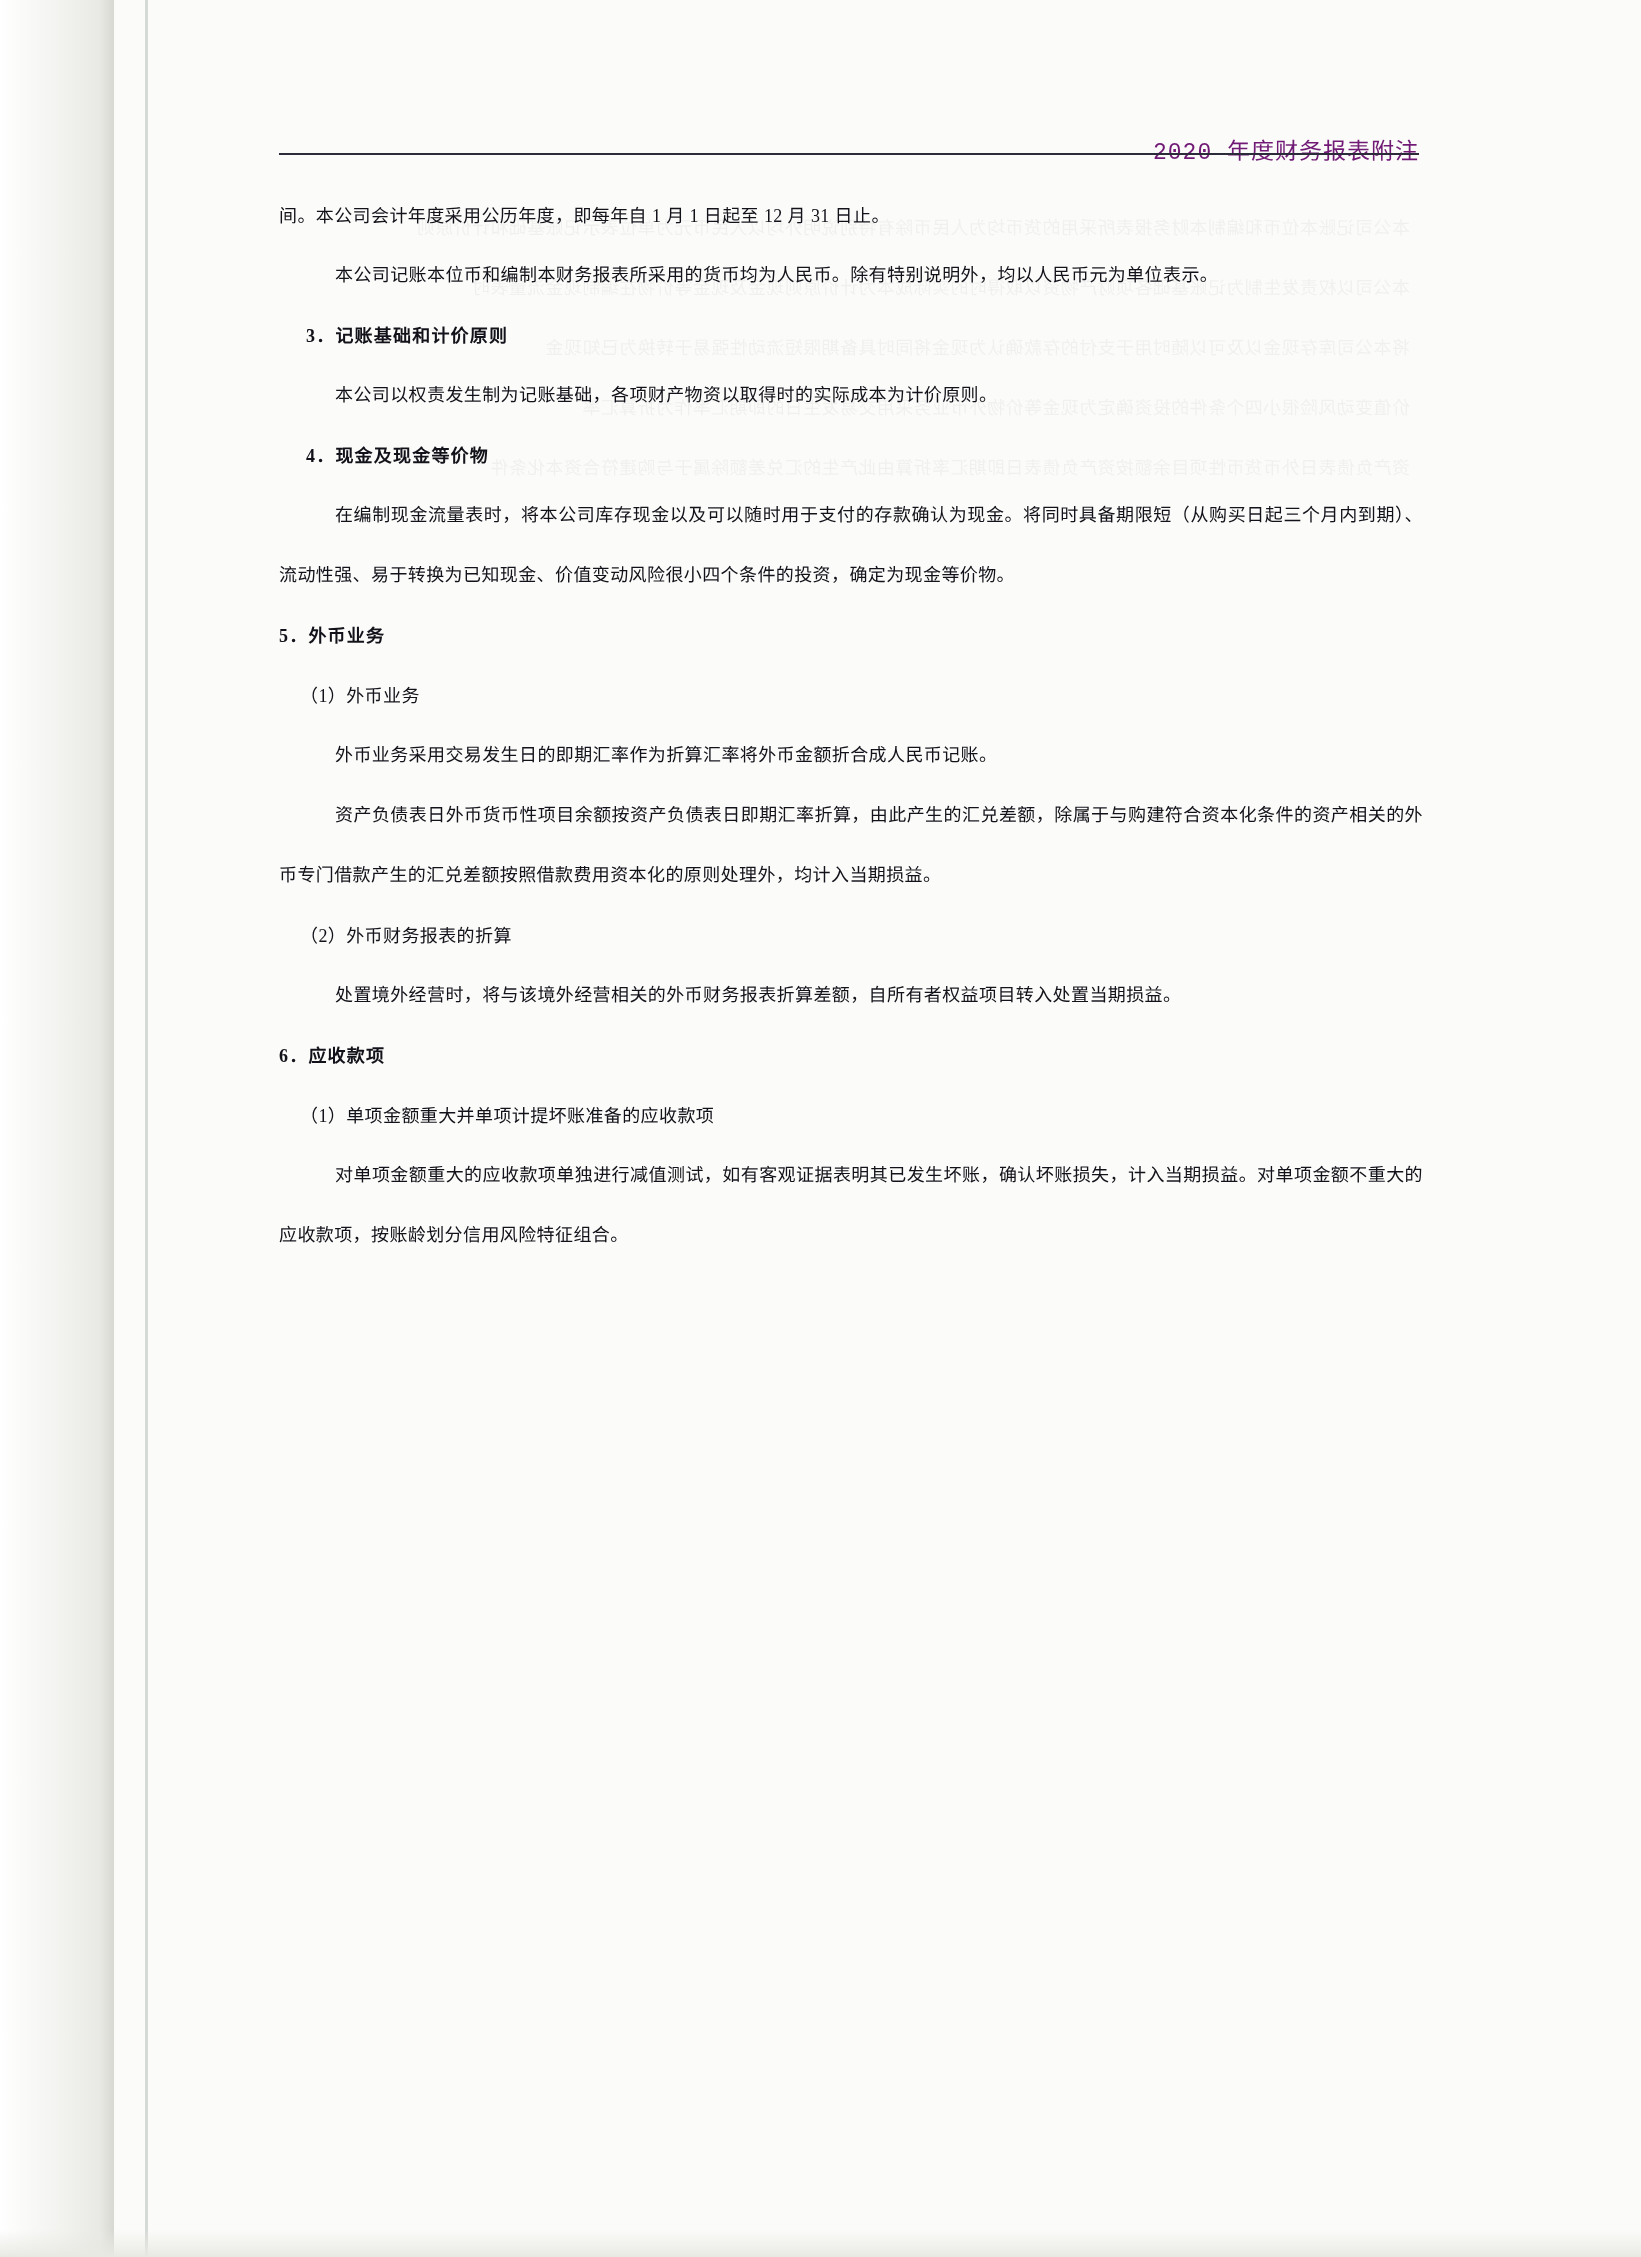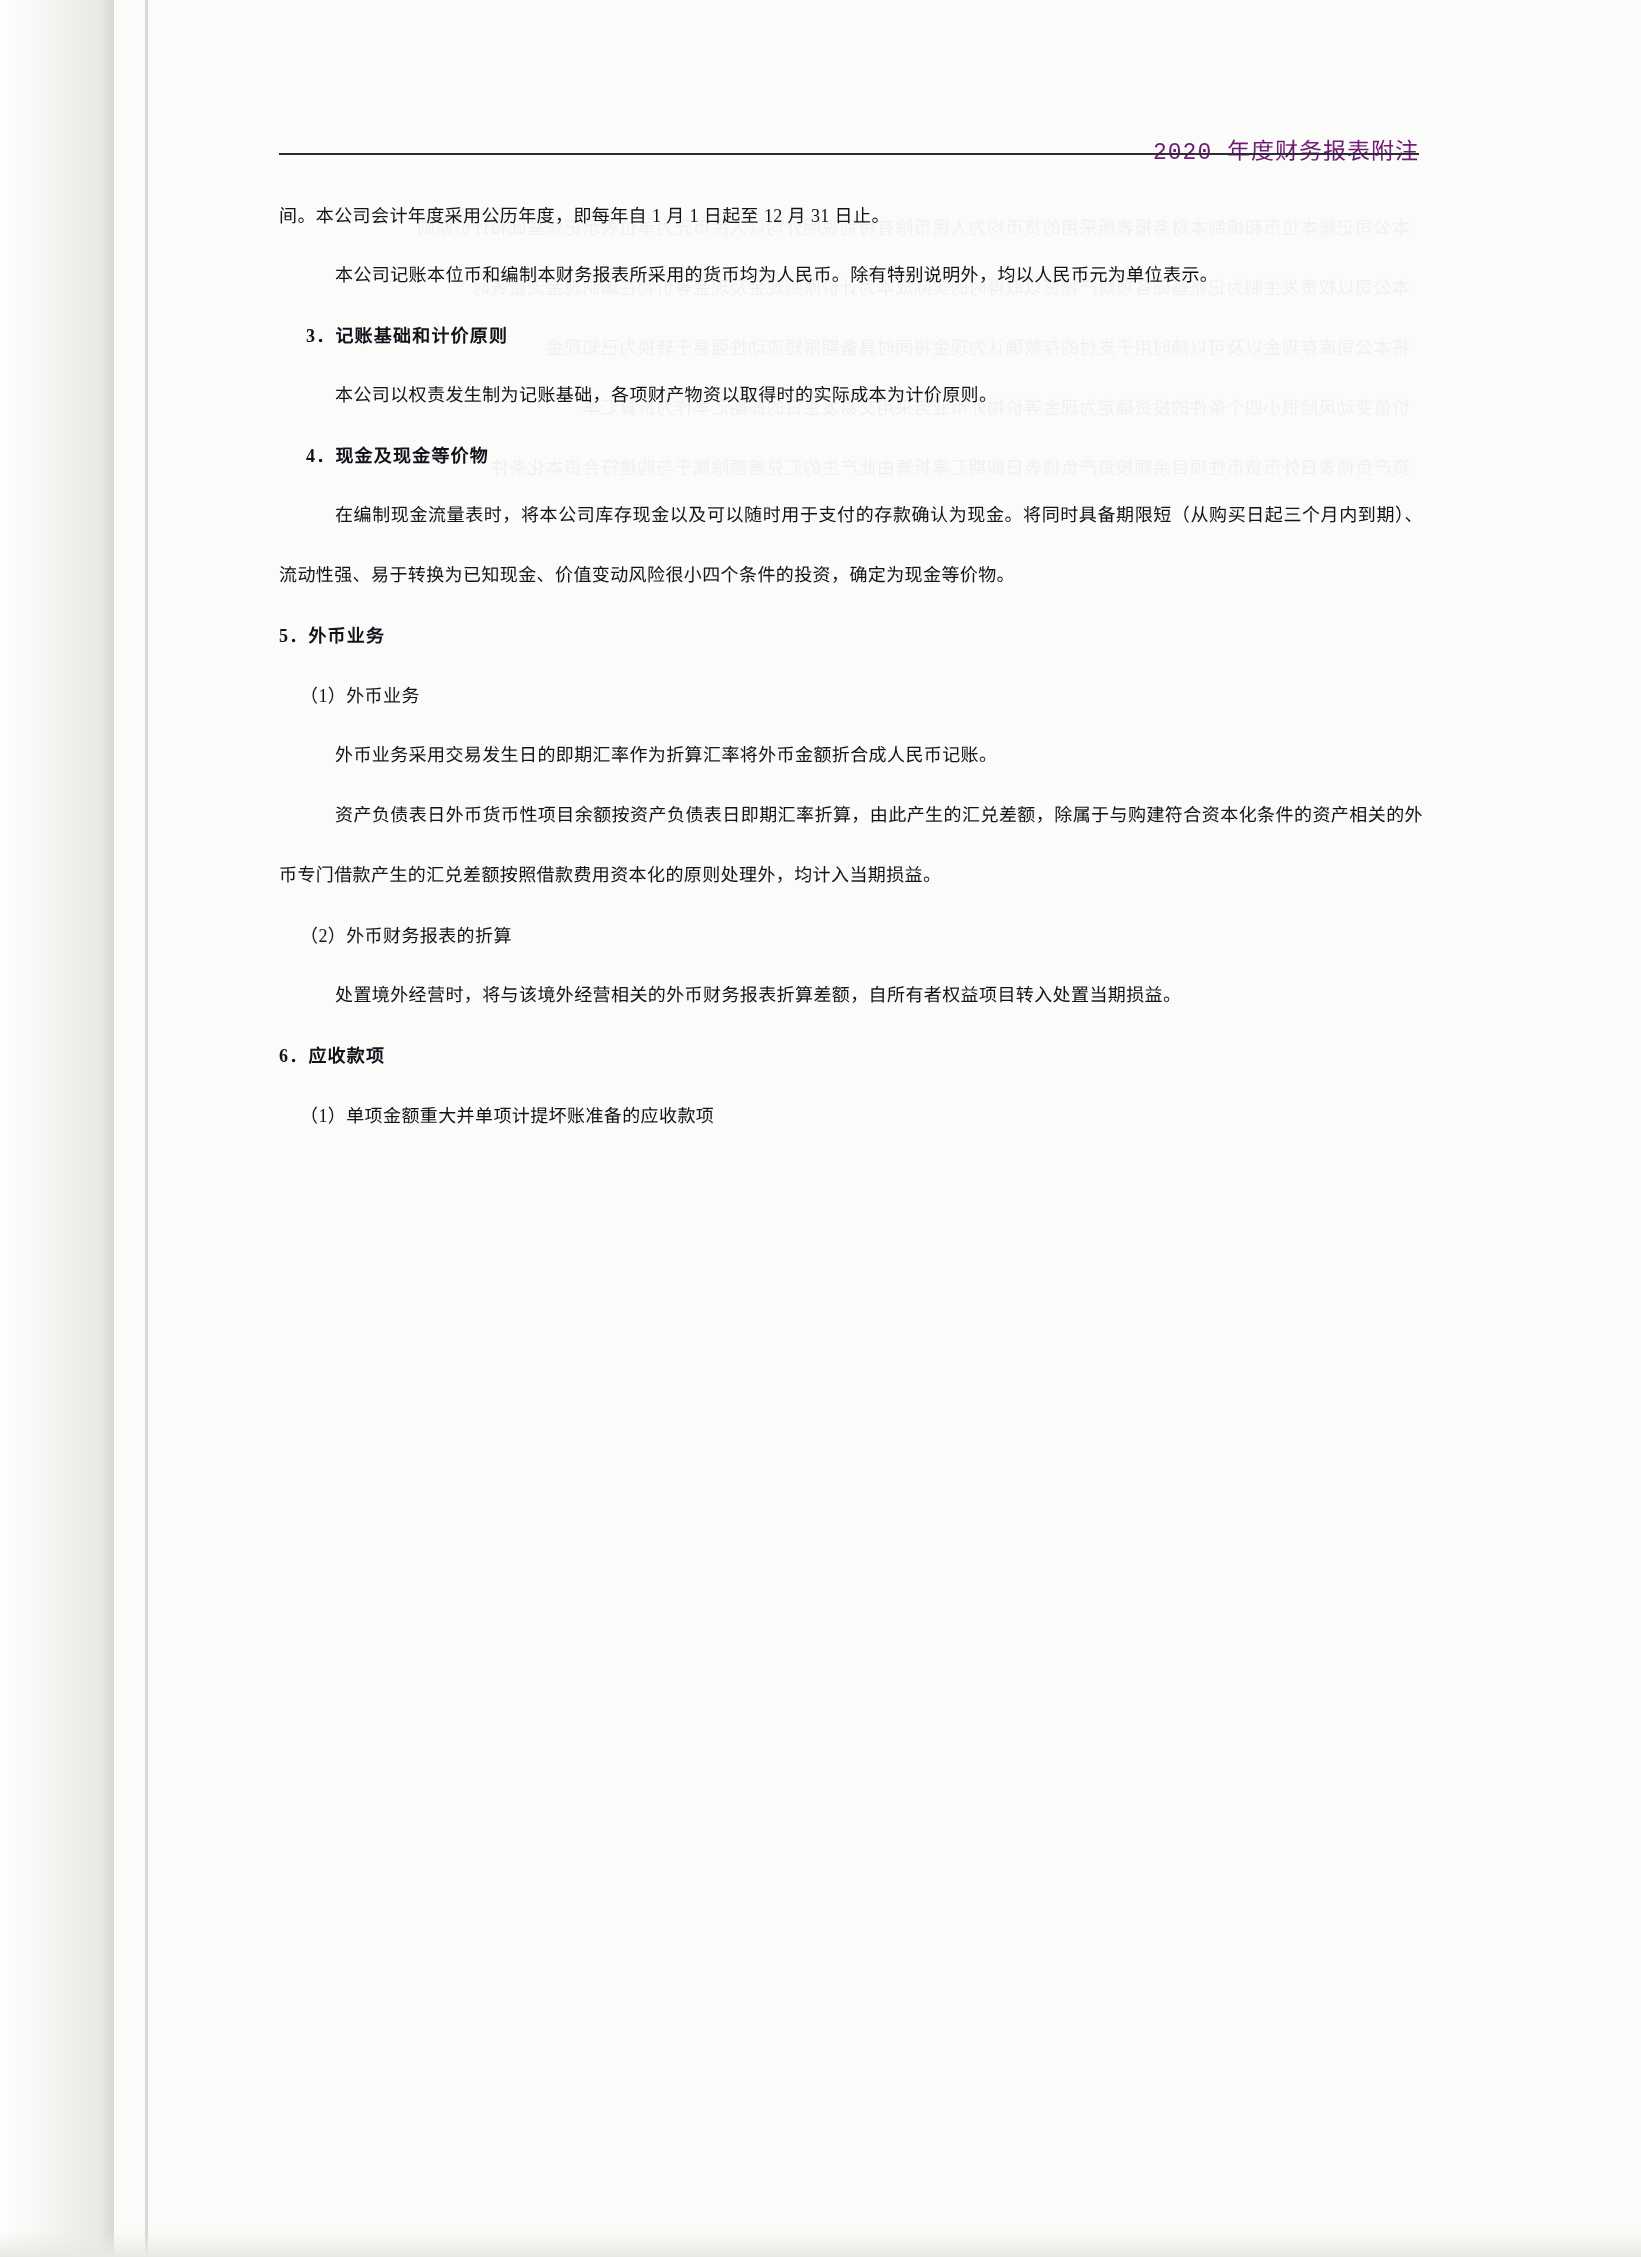--- a/index.html
+++ b/index.html
@@ -151,20 +151,21 @@
       <p class="heading">4．现金及现金等价物</p>
       <p class="indent2">在编制现金流量表时，将本公司库存现金以及可以随时用于支付的存款确认为现金。将同时具备期限短（从购买日起三个月内到期）、流动性强、易于转换为已知现金、价值变动风险很小四个条件的投资，确定为现金等价物。</p>
       <p class="heading noindent">5．外币业务</p>
       <p class="sub">（1）外币业务</p>
       <p class="indent2">外币业务采用交易发生日的即期汇率作为折算汇率将外币金额折合成人民币记账。</p>
       <p class="indent2">资产负债表日外币货币性项目余额按资产负债表日即期汇率折算，由此产生的汇兑差额，除属于与购建符合资本化条件的资产相关的外币专门借款产生的汇兑差额按照借款费用资本化的原则处理外，均计入当期损益。</p>
       <p class="sub">（2）外币财务报表的折算</p>
       <p class="indent2">处置境外经营时，将与该境外经营相关的外币财务报表折算差额，自所有者权益项目转入处置当期损益。</p>
       <p class="heading noindent">6．应收款项</p>
       <p class="sub">（1）单项金额重大并单项计提坏账准备的应收款项</p>
+      <p class="indent2">对单项金额重大的应收款项单独进行减值测试，如有客观证据表明其已发生坏账，确认坏账损失，计入当期损益。对单项金额不重大的应收款项，按账龄划分信用风险特征组合。</p>
     </div>
 
     <div class="ghost" aria-hidden="true">
       <p>本公司记账本位币和编制本财务报表所采用的货币均为人民币除有特别说明外均以人民币元为单位表示记账基础和计价原则</p>
       <p>本公司以权责发生制为记账基础各项财产物资以取得时的实际成本为计价原则现金及现金等价物在编制现金流量表时</p>
       <p>将本公司库存现金以及可以随时用于支付的存款确认为现金将同时具备期限短流动性强易于转换为已知现金</p>
       <p>价值变动风险很小四个条件的投资确定为现金等价物外币业务采用交易发生日的即期汇率作为折算汇率</p>
       <p>资产负债表日外币货币性项目余额按资产负债表日即期汇率折算由此产生的汇兑差额除属于与购建符合资本化条件</p>
     </div>
 

